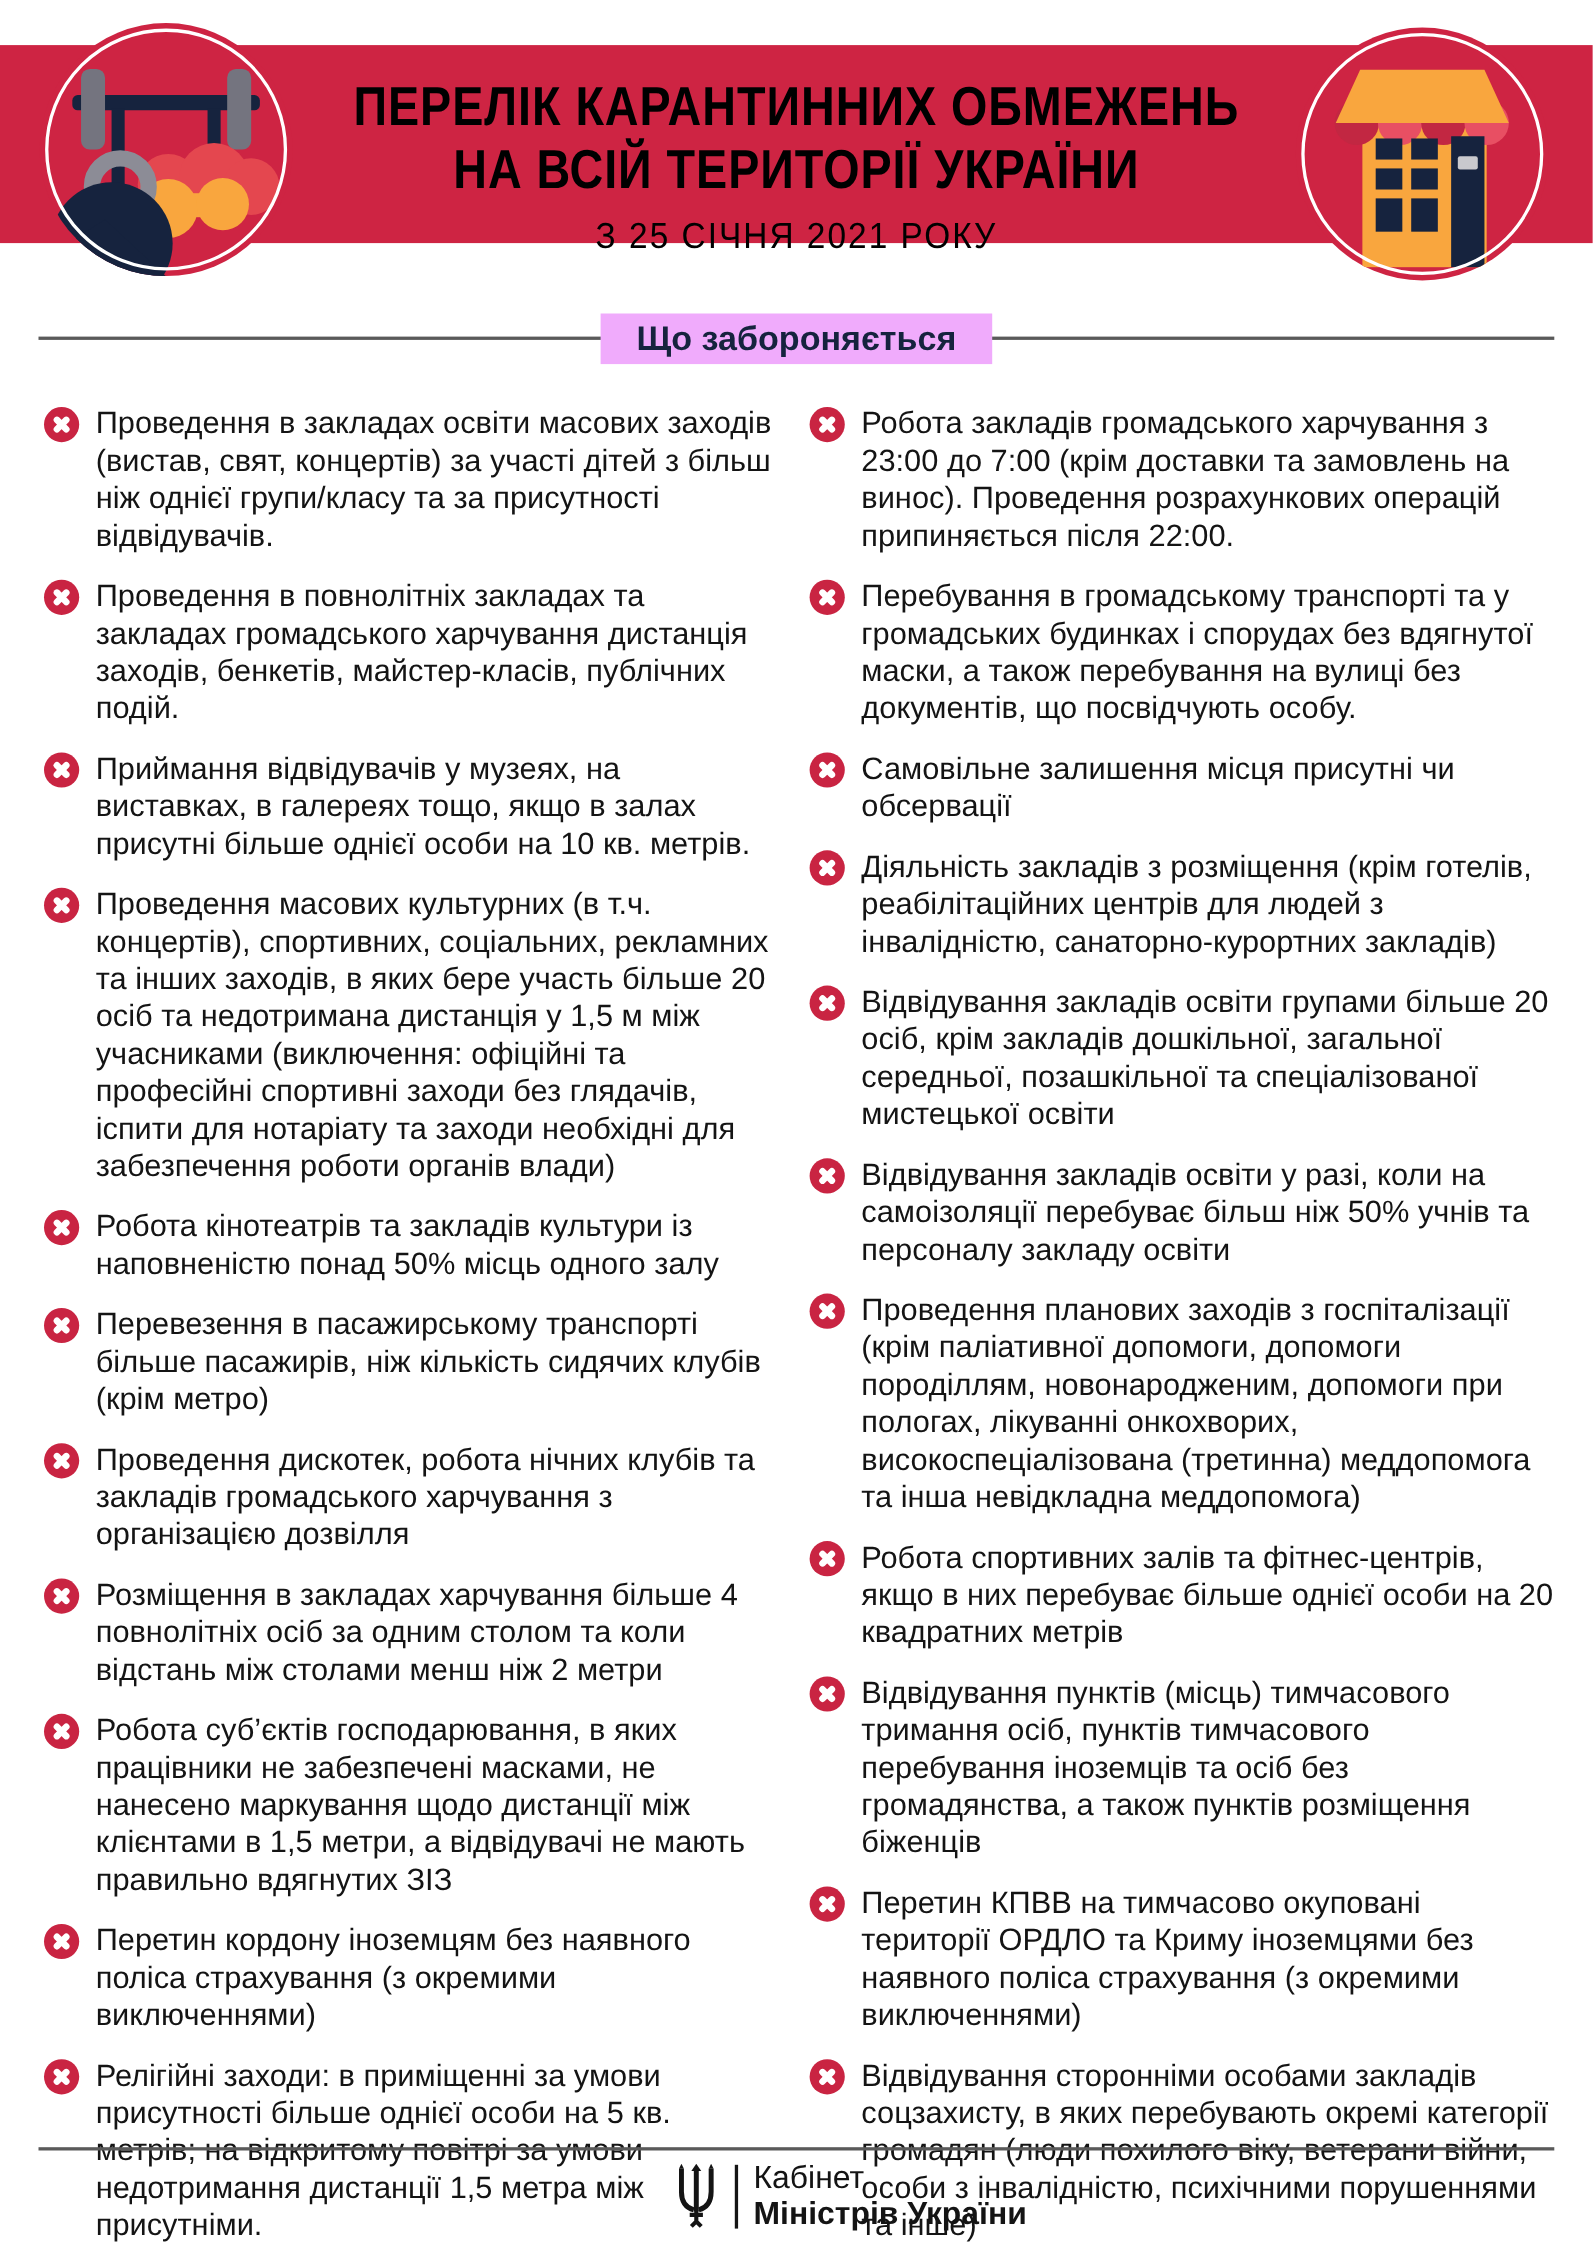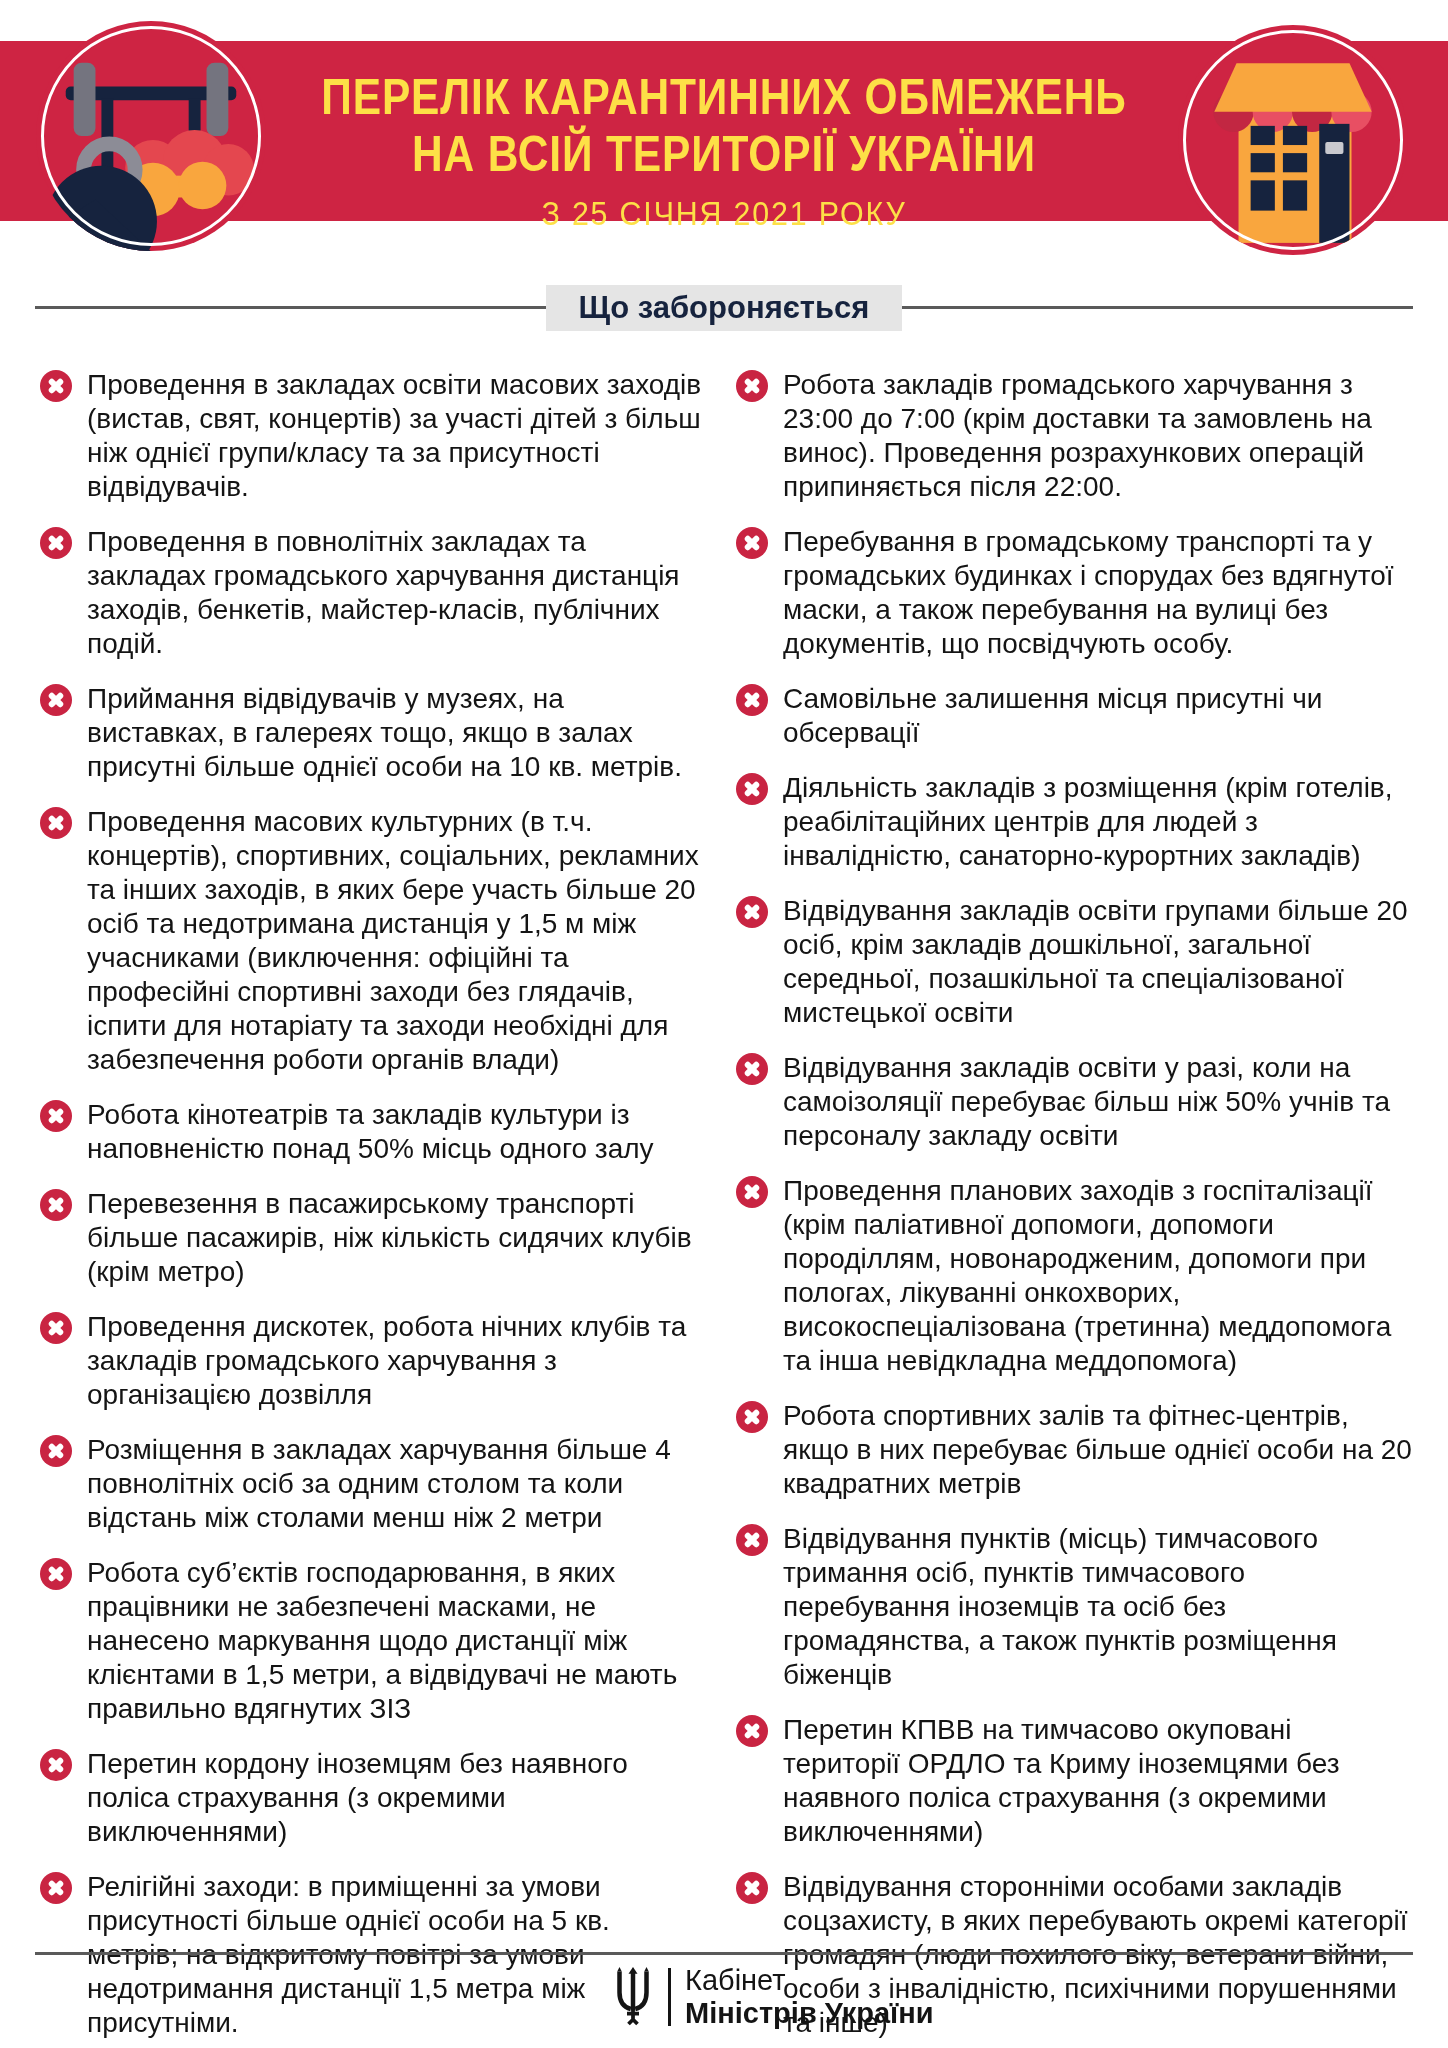--- a/index.html
+++ b/index.html
@@ -2,34 +2,34 @@
 <html lang="uk"><head>
 <meta charset="utf-8">
 <style>
   html,body{margin:0;padding:0;}
   body{
     width:1448px;height:2048px;position:relative;background:#ffffff;
     font-family:"Liberation Sans", sans-serif;color:#141414;overflow:hidden;
   }
   
   .banner{position:absolute;left:0;top:41px;width:1448px;height:180px;background:#ce2443;}
-  .banner-text{position:absolute;left:0;top:28px;width:100%;text-align:center;color:#fde047;}
+  .banner-text{position:absolute;left:0;top:28px;width:100%;text-align:center;color:#000000;}
   .title-line{display:block;font-weight:bold;font-size:50px;line-height:57px;letter-spacing:1px;
     transform:scaleX(0.85);transform-origin:50% 50%;white-space:nowrap;}
   .subtitle{display:block;margin-top:12px;font-weight:normal;font-size:33px;line-height:38px;
     letter-spacing:2px;transform:scaleX(0.92);transform-origin:50% 50%;white-space:nowrap;}
   .circle{position:absolute;width:230px;height:230px;border-radius:50%;background:#ce2443;overflow:hidden;}
   .circle .ring{position:absolute;left:5px;top:5px;right:5px;bottom:5px;border:3px solid #ffffff;border-radius:50%;pointer-events:none;}
   .circle-left{left:36px;top:21px;}
   .circle-right{left:1178px;top:25px;}
   .circle svg{position:absolute;left:0;top:0;width:100%;height:100%;}
   
   .section-rule{position:absolute;left:35px;right:35px;top:306px;height:3px;background:#5a5a5a;}
   .badge{position:absolute;left:50%;top:285px;transform:translateX(-50%);
-    width:356px;height:46px;background:#e5e5e5;display:flex;align-items:center;justify-content:center;text-align:right;}
+    width:356px;height:46px;background:#f0abfc;display:flex;align-items:center;justify-content:center;text-align:right;}
   .badge span{font-weight:bold;font-size:31px;color:#16233e;}
   
   .col{position:absolute;top:368px;}
   #col-left{left:40px;width:664px;}
   #col-right{left:736px;width:678px;}
   .item{display:flex;align-items:flex-start;margin-bottom:21px;}
   .xicon{flex:0 0 auto;width:32px;height:32px;margin-top:2px;margin-right:15px;position:relative;
     background:#c92442;border-radius:50%;}
   .xicon::before,.xicon::after{content:"";position:absolute;left:50%;top:50%;width:18px;height:6px;
     background:#ffffff;border-radius:3px;}

